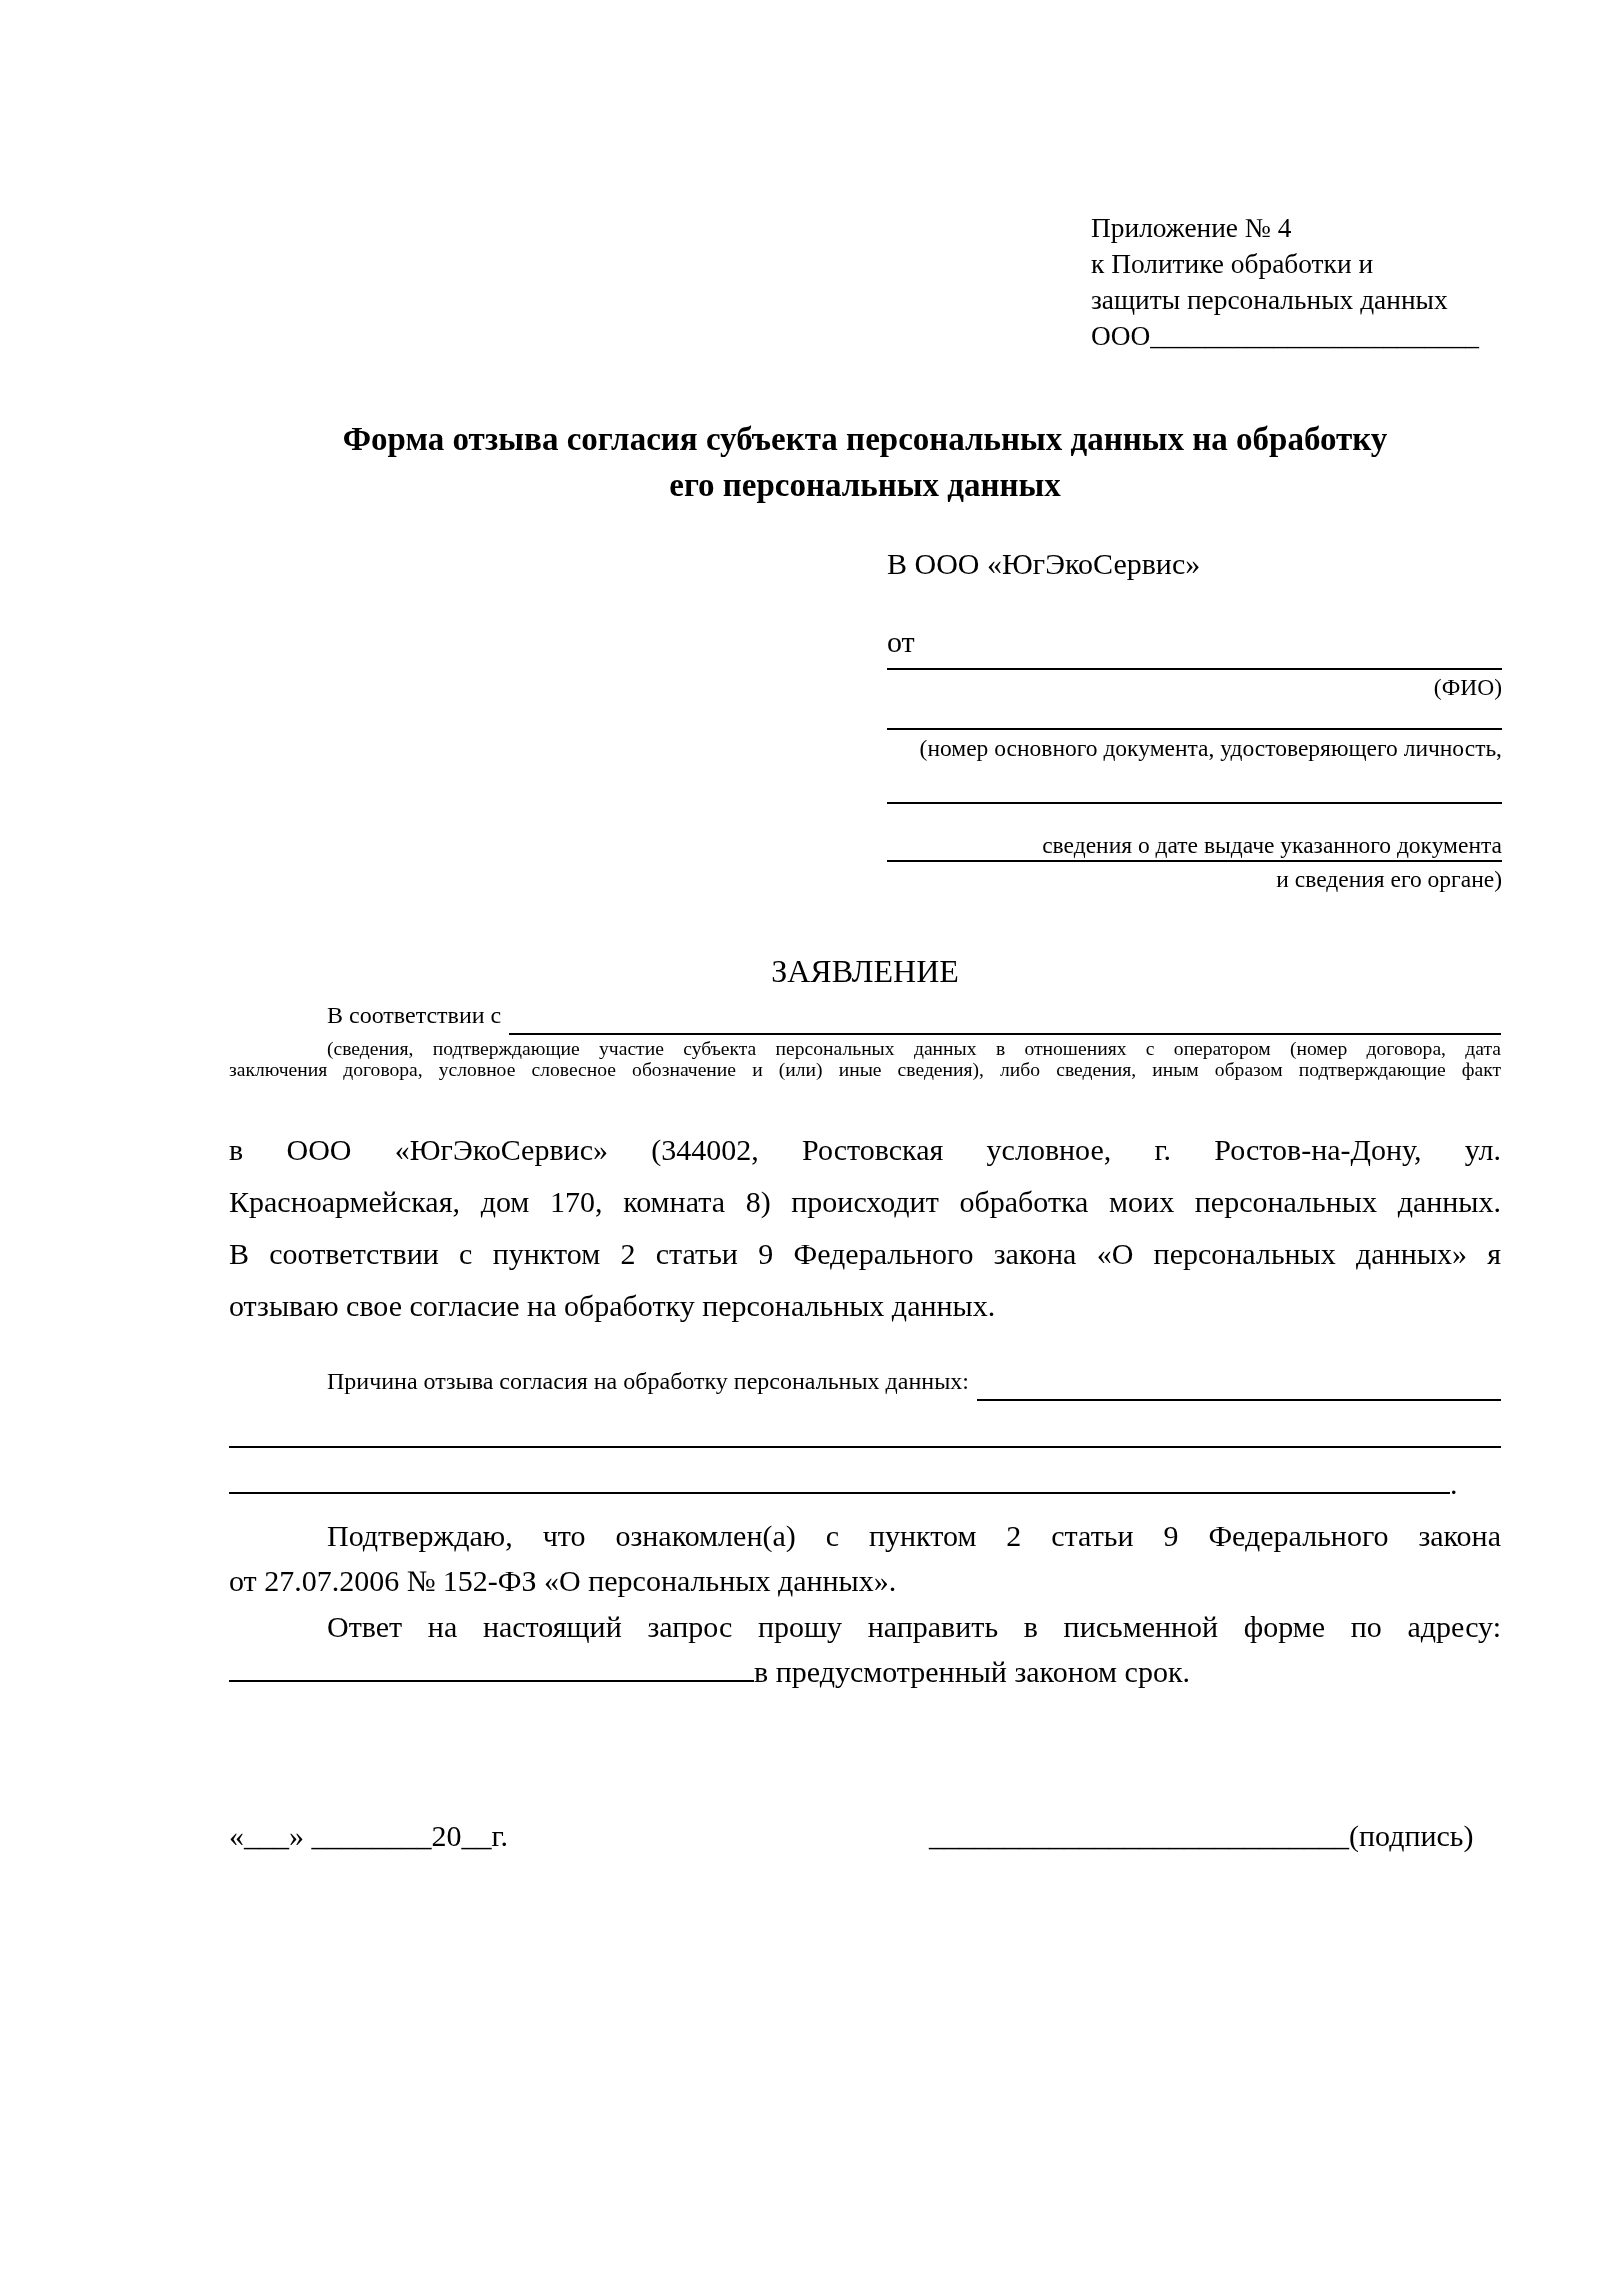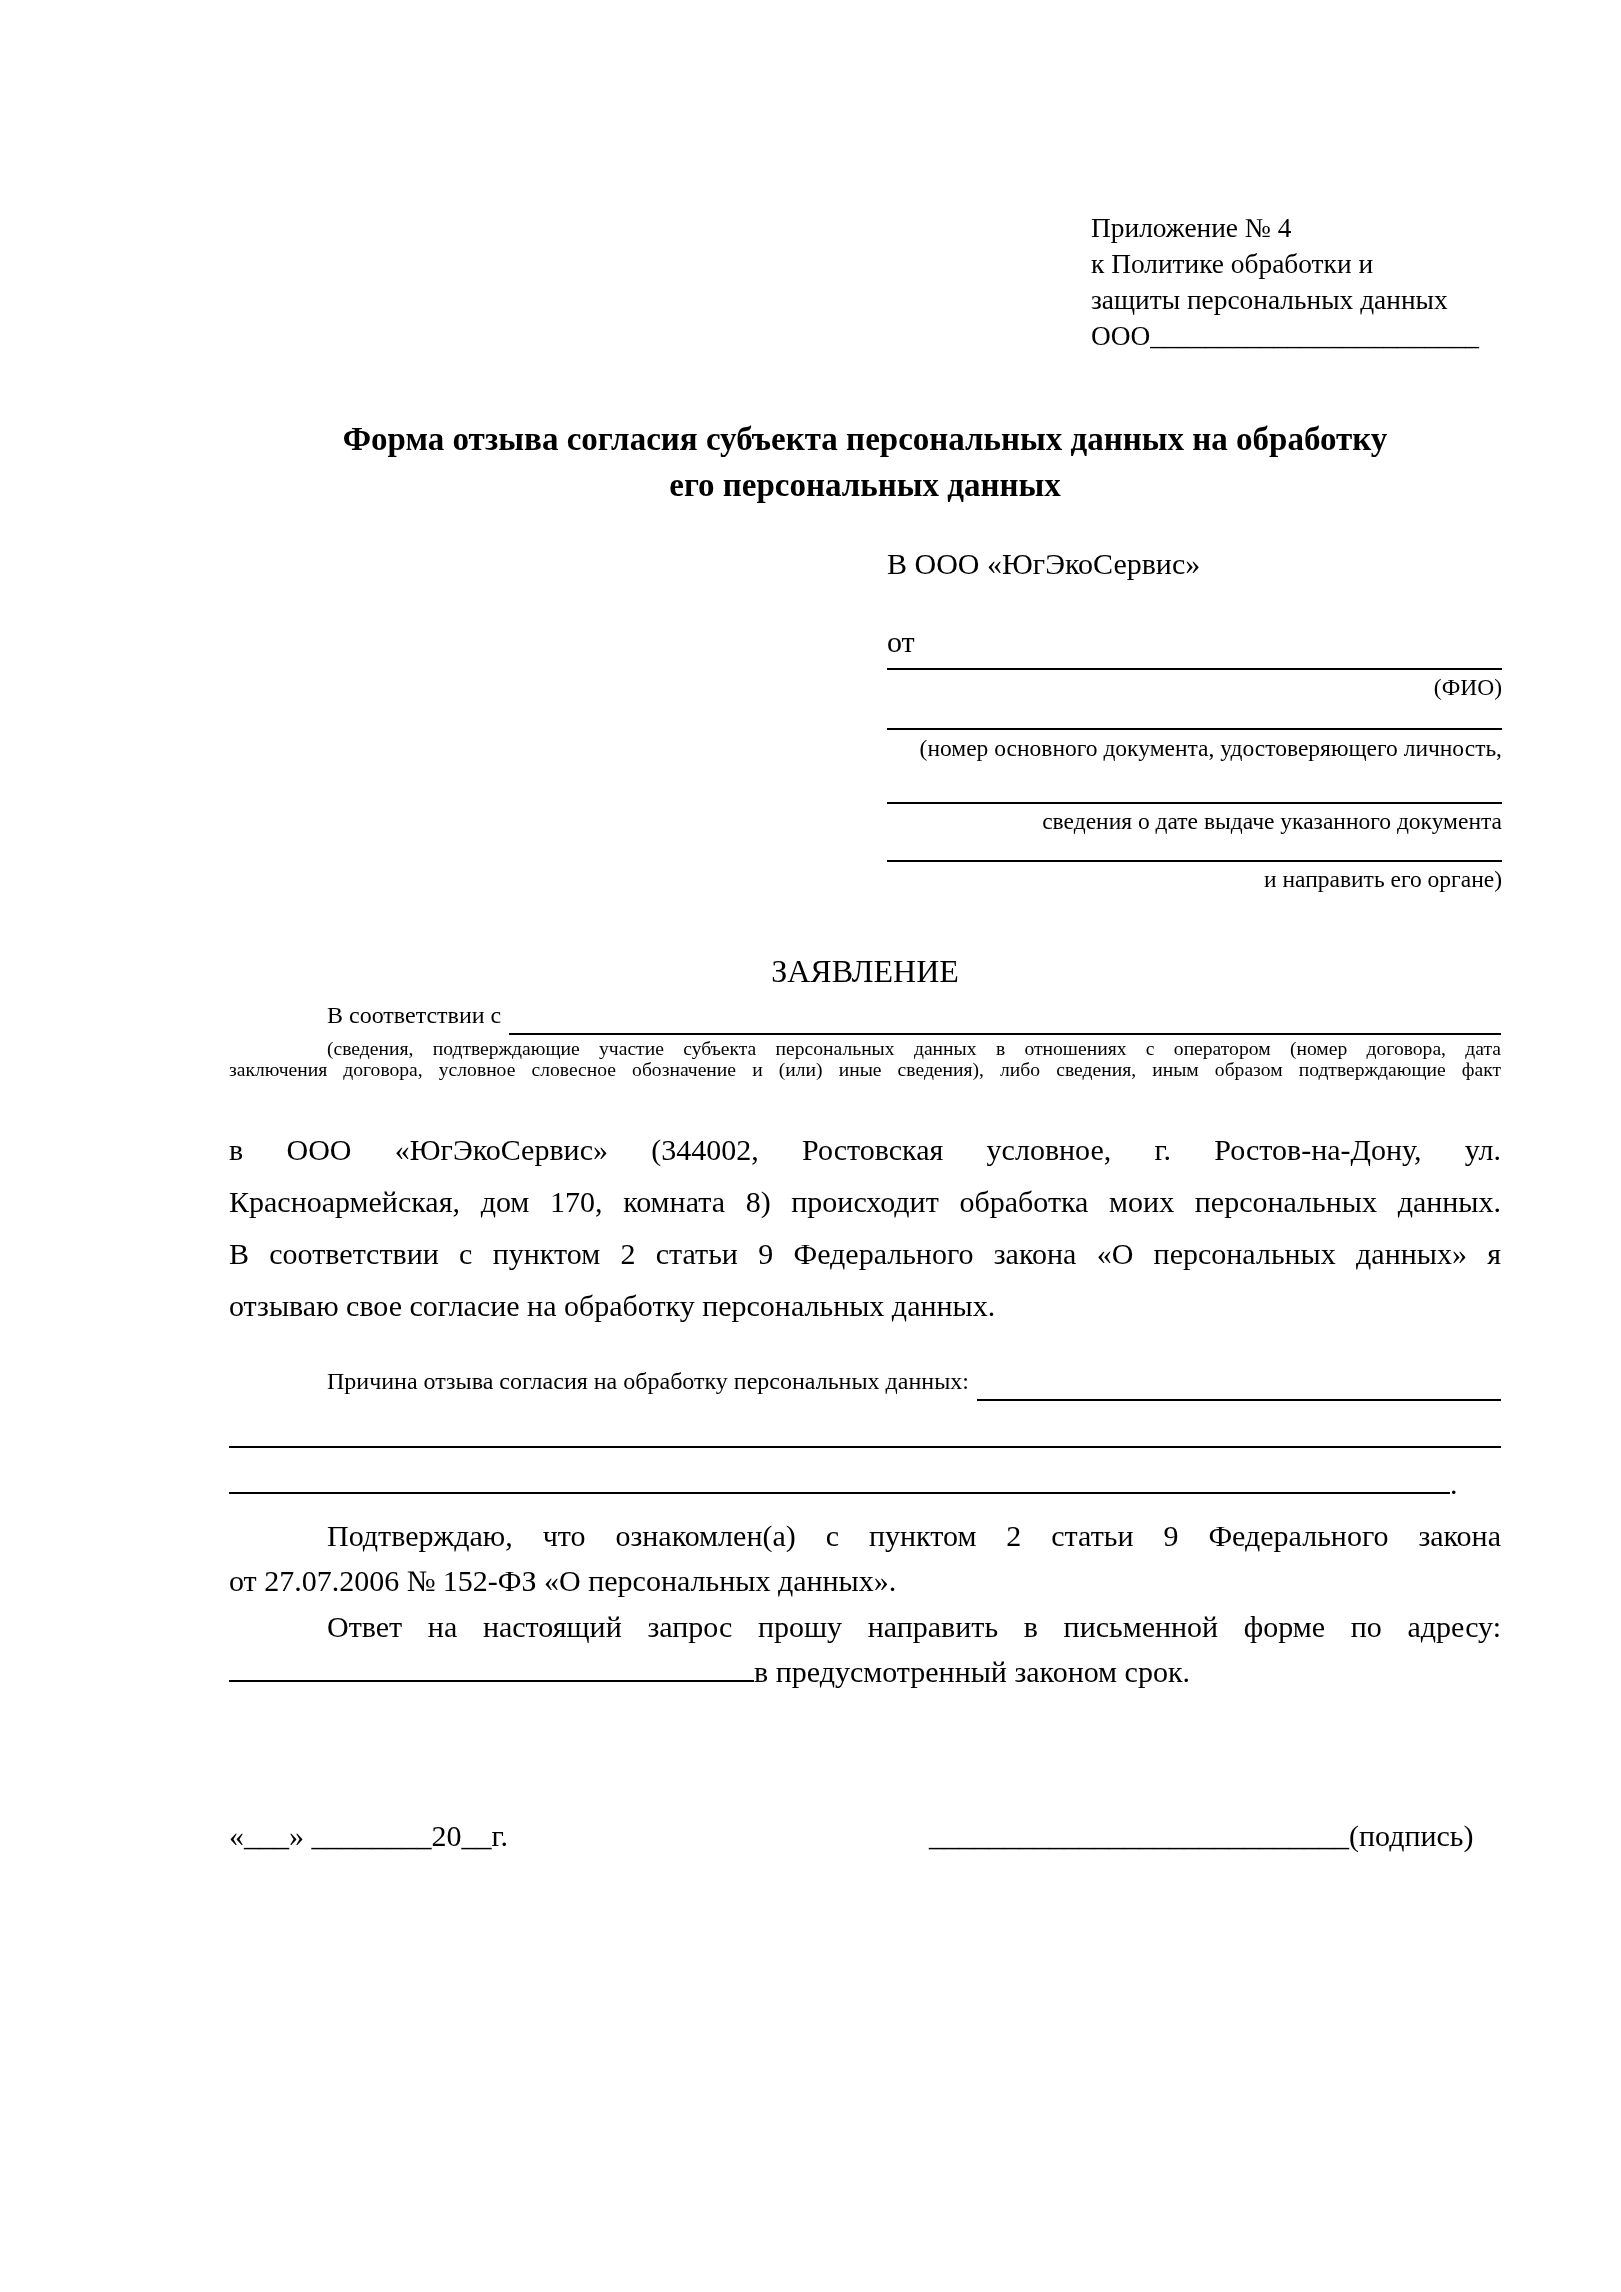--- a/index.html
+++ b/index.html
@@ -73,24 +73,24 @@
   <div class="abs recipient">В ООО «ЮгЭкоСервис»</div>
   <div class="abs from-label">от</div>
 
   <div class="abs field-line" style="top:668px;"></div>
   <div class="abs field-caption" style="top:674px;">(ФИО)</div>
 
   <div class="abs field-line" style="top:728px;"></div>
   <div class="abs field-caption" style="top:735px;">(номер основного документа, удостоверяющего личность,</div>
 
   <div class="abs field-line" style="top:802px;"></div>
-  <div class="abs field-caption" style="top:808px;">сведения о дате выдаче указанного документа</div>
+  <div class="abs field-caption" style="top:832px;">сведения о дате выдаче указанного документа</div>
 
   <div class="abs field-line" style="top:860px;"></div>
-  <div class="abs field-caption" style="top:866px;">и направить его органе)</div>
+  <div class="abs field-caption" style="top:866px;">и сведения его органе)</div>
 
   <div class="abs stmt-heading">ЗАЯВЛЕНИЕ</div>
 
   <div class="abs fill-row" style="top:1002px; height:39px;">
     <span class="lead indent">В соответствии с</span>
     <span class="fill-blank"></span>
   </div>
 
   <div class="abs small-note">
     <div class="jl indent">(сведения, подтверждающие участие субъекта персональных данных в отношениях с оператором (номер договора, дата</div>

